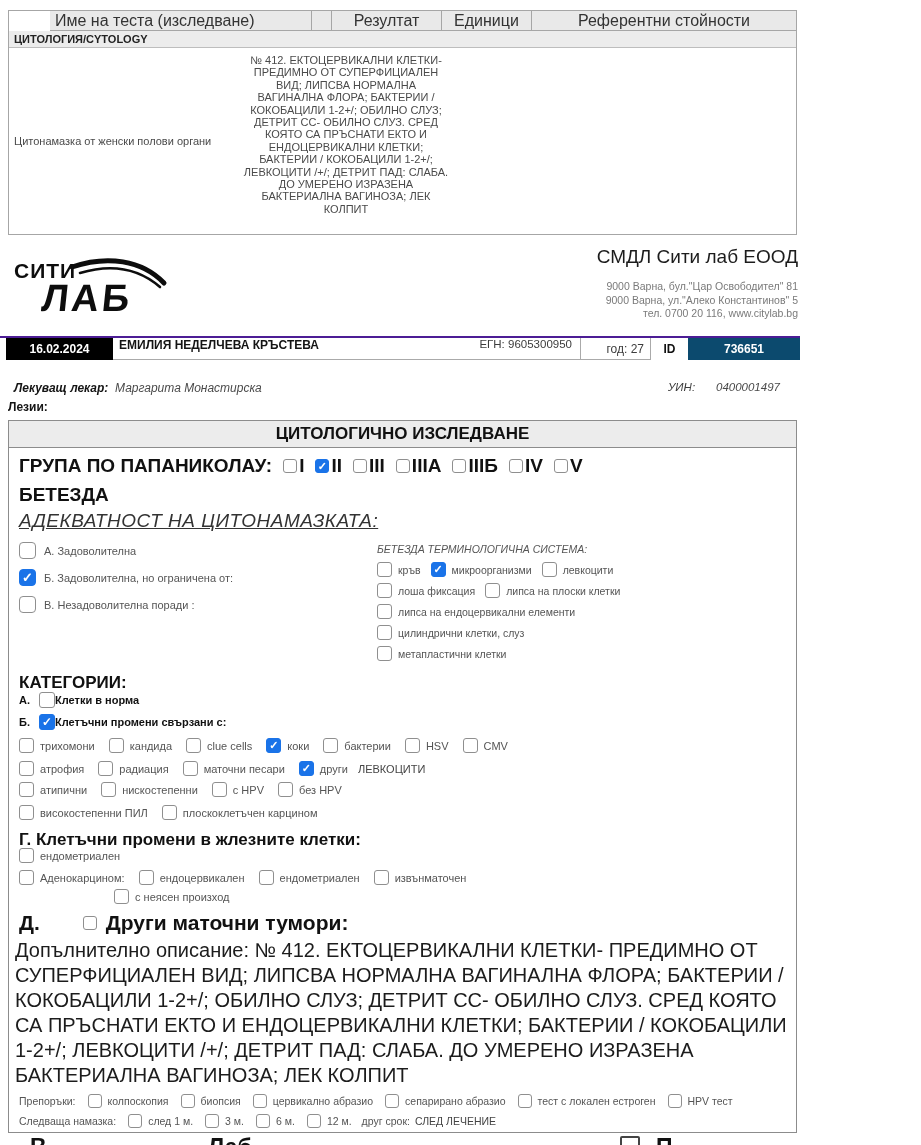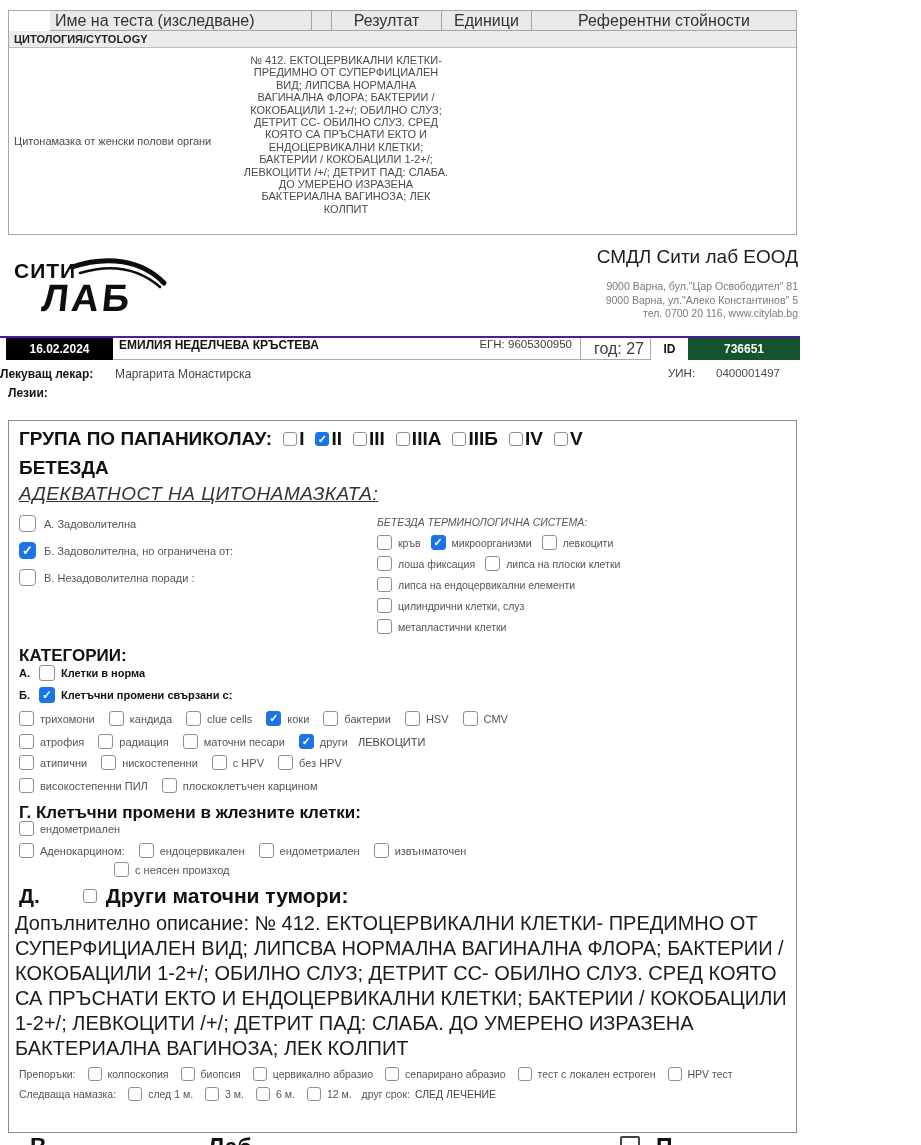--- a/index.html
+++ b/index.html
@@ -29,24 +29,24 @@
   .company-name{font-size:19px;color:#1c1c1c;margin-bottom:12px;}
   .company-addr{font-size:10.5px;color:#7a7a7a;line-height:13.5px;}
 
   
   .patient{position:absolute;left:0;top:336px;width:800px;}
   .p-row1{display:flex;height:22px;border-top:2px solid #4c1d95;align-items:stretch;font-size:12px;}
   .p-date{width:107px;margin-left:6px;background:#000;color:#fff;font-weight:bold;display:flex;align-items:center;justify-content:center;}
   .p-main{width:468px;display:flex;align-items:flex-start;justify-content:space-between;border-bottom:1px solid #aaa;border-right:1px solid #aaa;box-sizing:border-box;padding:0 8px 0 6px;}
   .p-name{font-weight:bold;color:#141414;}
   .p-egn{color:#3c3c3c;font-size:11.5px;}
-  .p-age{width:70px;display:flex;align-items:center;justify-content:flex-end;padding-right:6px;border-bottom:1px solid #aaa;border-right:1px solid #aaa;box-sizing:border-box;font-size:16px;color:#3c3c3c;}
+  .p-age{width:70px;display:flex;align-items:center;justify-content:flex-end;padding-right:6px;border-bottom:1px solid #aaa;border-right:1px solid #aaa;box-sizing:border-box;font-size:12px;color:#3c3c3c;}
   .p-idlab{width:37px;display:flex;align-items:center;justify-content:center;font-weight:bold;color:#111;}
-  .p-idbox{width:112px;background:#14532d;color:#fff;font-weight:bold;display:flex;align-items:center;justify-content:center;}
-  .p-row2{position:relative;margin-top:7px;padding-left:0;font-size:12px;height:16px;}
+  .p-idbox{width:112px;background:#0c4a6e;color:#fff;font-weight:bold;display:flex;align-items:center;justify-content:center;}
+  .p-row2{position:relative;margin-top:21px;padding-left:14px;font-size:12px;height:16px;font-style:italic;}
   .p-row3{position:relative;margin-top:3px;padding-left:8px;font-size:12px;height:16px;}
   .p-lbl{font-weight:bold;color:#141414;}
   .p-doc{position:absolute;left:115px;color:#4a4a4a;}
   .p-uin{position:absolute;left:668px;color:#3c3c3c;font-size:11.5px;}
   .p-uinv{position:absolute;left:716px;color:#4a4a4a;font-size:11.5px;}
 
   
   .form{position:absolute;left:8px;top:420px;width:789px;height:713px;border:1.5px solid #8c8c8c;box-sizing:border-box;background:#fff;}
   .form-title{height:26px;background:#ececec;border-bottom:1.5px solid #8c8c8c;display:flex;align-items:center;justify-content:center;font-weight:bold;font-size:17px;color:#111;}
   .pap-row{display:flex;align-items:center;margin:6px 10px 0;font-size:19px;font-weight:bold;color:#111;height:24px;}
@@ -65,21 +65,21 @@
   .bts-title{font-size:10.5px;font-style:italic;color:#555;margin-bottom:6px;height:13px;}
   .col-right .cb-row{margin-bottom:6px;display:flex;align-items:center;}
   .col-right .cb-item{margin-right:10px;}
   .col-right .cb-box{width:15px;height:15px;}
   .col-right .cb-label{font-size:10.5px;color:#555;margin-left:6px;}
 
   .sec-label{font-size:17px;font-weight:bold;color:#111;margin:6px 10px 0;height:13px;}
   .letter-row{display:flex;align-items:center;margin:5px 10px 0;height:17px;}
   .letter{font-size:11px;font-weight:bold;width:20px;color:#111;}
   .letter-row .cb-box{width:16px;height:16px;font-size:12px;}
-  .letter-row .cb-label{font-size:11px;font-weight:bold;margin-left:6px;color:#111;}
+  .letter-row .cb-label{font-size:11px;font-weight:bold;color:#111;}
   .opt-row{display:flex;align-items:center;margin:8px 10px 0;height:15px;}
   .opt-row .cb-item{margin-right:14px;}
   .opt-row .cb-box{width:15px;height:15px;}
   .opt-row .cb-label{font-size:11px;color:#555;margin-left:6px;}
   .cb-suffix{font-size:11px;color:#444;margin-left:10px;}
   .sub-row{padding-left:95px;margin-top:4px;}
 
   .d-row{display:flex;align-items:center;margin:6px 10px 0;height:26px;}
   .d-letter{font-size:21px;font-weight:bold;margin-right:8px;color:#111;}
   .d-row .cb-box{width:14px;height:14px;}
@@ -166,20 +166,21 @@
       <span class="p-doc">Маргарита Монастирска</span>
       <span class="p-uin">УИН:</span>
       <span class="p-uinv">0400001497</span>
     </div>
     <div class="p-row3">
       <span class="p-lbl">Лезии:</span>
     </div>
   </div>
 
   <div class="form">
+    <div class="form-title">ЦИТОЛОГИЧНО ИЗСЛЕДВАНЕ</div>
 
     <div class="pap-row">
       <span>ГРУПА ПО ПАПАНИКОЛАУ:</span>
       <span style="display:inline-flex;align-items:center;">
           <span class="cb-item">
             <span class="cb-box"></span>
             <span class="cb-label">I</span>
           </span>
           <span class="cb-item">
             <span class="cb-box checked">✓</span>

